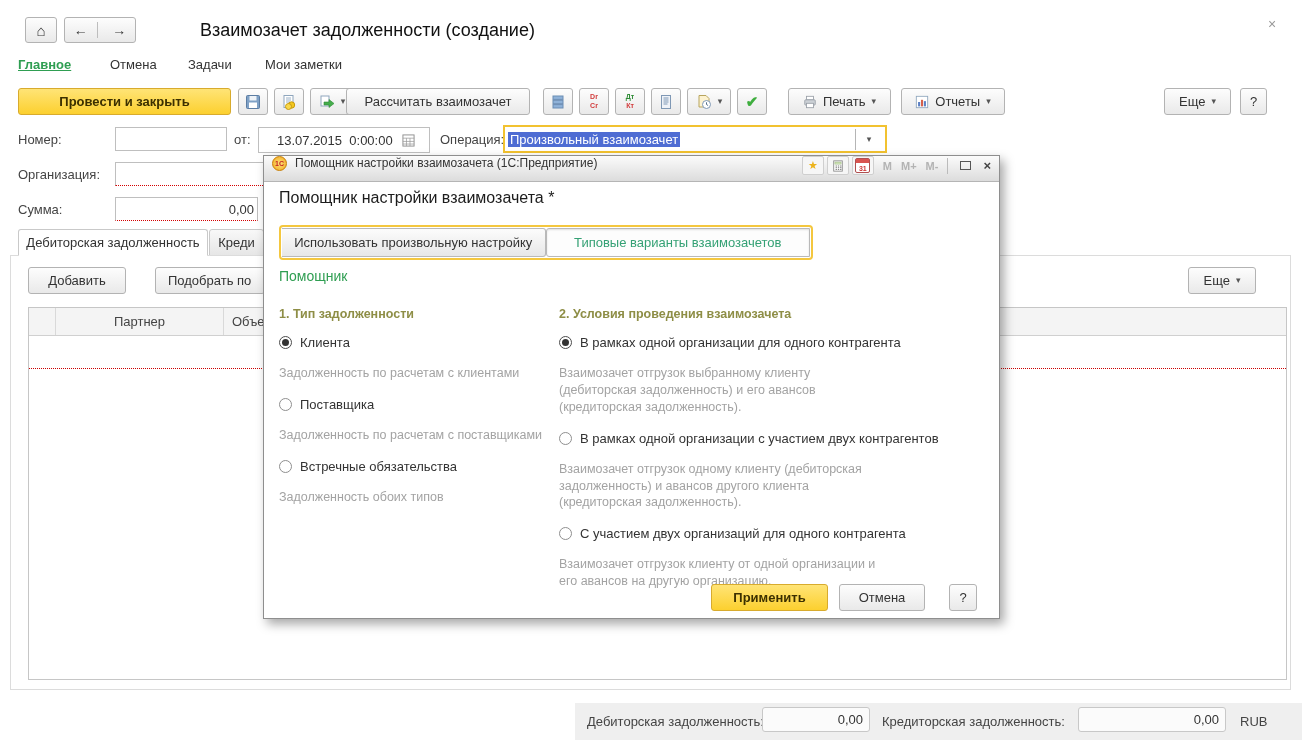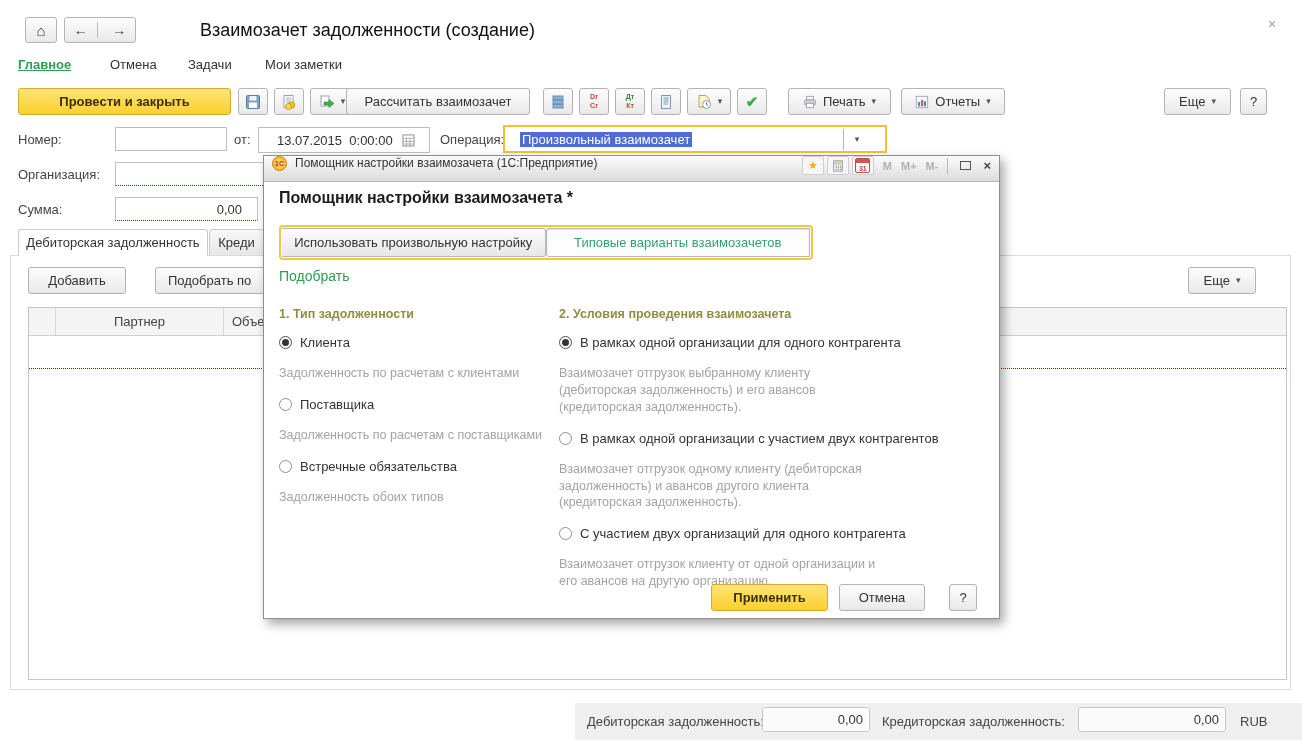--- a/index.html
+++ b/index.html
@@ -5,21 +5,21 @@
   *{box-sizing:border-box;margin:0;padding:0}
   html,body{width:1302px;height:748px}
   body{position:relative;background:#fff;font-family:"Liberation Sans",sans-serif;color:#333;overflow:hidden}
   .abs{position:absolute}
   .lbl{font-size:13px;color:#444;white-space:nowrap}
   .btn{display:flex;align-items:center;justify-content:center;gap:6px;
        border:1px solid #b3b3b3;border-radius:3px;background:linear-gradient(#fdfdfd,#e9e9e9);
        font-size:13px;color:#333;cursor:default;white-space:nowrap}
   .btn-yellow{background:linear-gradient(#ffe476,#fcd02f);border-color:#d8ab2d;font-weight:bold;color:#3c3000}
   .ibtn{width:30px;height:27px}
-  .input{border:1px solid #bfbfbf;background:#fff;font-size:13px;display:flex;align-items:center;padding:0 15px}
+  .input{border:1px solid #bfbfbf;background:#fff;font-size:13px;display:flex;align-items:center;padding:0 3px}
   .req{border-bottom:1px dotted #d40000}
   .drop{font-size:9px;color:#555;line-height:1}
   .icon16{width:16px;height:16px;display:block}
   .txticon{font-weight:bold;font-size:7px;line-height:1.15;text-align:center}
   
   #btn-home{left:25px;top:17px;width:32px;height:26px;font-size:15px}
   #nav-group{left:64px;top:17px;width:72px;height:26px;display:flex}
   #nav-group .half{flex:1;display:flex;align-items:center;justify-content:center;font-size:14px}
   #nav-group .half:first-child{border-right:1px solid #bdbdbd}
   #page-title{left:200px;top:20px;font-size:18px;color:#111}
@@ -55,21 +55,21 @@
   #dlg{left:263px;top:155px;width:737px;height:464px;background:#fff;border:1px solid #8e8e8e;
        box-shadow:4px 5px 10px rgba(0,0,0,.35)}
   #dlg-titlebar{height:26px;background:linear-gradient(#fbfbfb,#dcdcdc);border-bottom:1px solid #b5b5b5;
        display:flex;align-items:flex-start;padding:0 8px;font-size:12px;color:#333}
   .tbi{width:22px;height:19px;display:flex;align-items:center;justify-content:center;margin-left:3px;
        border:1px solid #cfcfcf;border-radius:2px;background:#f6f6f6;font-size:11px}
   .mem{color:#b3b3b3;font-weight:bold;font-size:11px;margin-left:9px}
   .vsep{width:1px;height:16px;background:#bbb;margin-left:9px}
   #dlg-max{width:11px;height:9px;border:1.5px solid #555}
   #dlg-close{font-size:13px;color:#444;font-weight:bold;margin-left:12px}
-  #dlg-heading{left:15px;top:33px;font-size:16px;font-weight:bold;color:#1c1c1c}
+  #dlg-heading{left:15px;top:33px;font-size:16px;font-weight:normal;color:#1c1c1c}
   #dlg-toggle{left:15px;top:69px;width:534px;height:35px;border:2px solid #f4c73f;border-radius:4px;
        display:flex;align-items:stretch;padding:1px;background:#fff}
   .seg{flex:1;display:flex;align-items:center;justify-content:center;font-size:13px;border:1px solid #b9b9b9}
   .seg.on{background:#fdfdfd;color:#35a175;border-radius:3px 0 0 3px;box-shadow:inset 0 1px 2px rgba(0,0,0,.12)}
   .seg.off{background:linear-gradient(#fcfcfc,#e7e7e7);color:#333;border-left:none;border-radius:0 3px 3px 0}
   #dlg-params{left:15px;top:112px;font-size:14px;color:#2f9e52}
   #dlg-cols{left:15px;top:151px;width:705px;display:flex}
   #col-left{width:280px}
   #col-right{flex:1}
   .gtitle{font-size:12.5px;font-weight:bold;color:#8e8e46;margin-bottom:14px}
@@ -288,21 +288,21 @@
     </span>
   </div>
 
   <div class="abs" id="dlg-heading">Помощник настройки взаимозачета *</div>
 
   <div class="abs" id="dlg-toggle">
     <span class="seg off">Использовать произвольную настройку</span>
     <span class="seg on">Типовые варианты взаимозачетов</span>
   </div>
 
-  <div class="abs" id="dlg-params">Подобрать</div>
+  <div class="abs" id="dlg-params">Помощник</div>
 
   <div class="abs" id="dlg-cols">
     <div id="col-left">
       <div class="gtitle">1. Тип задолженности</div>
       <div class="opt">
         <span class="radio sel"></span>
         <span class="optlbl">Клиента</span>
       </div>
       <div class="desc">Задолженность по расчетам с клиентами</div>
       <div class="opt">

